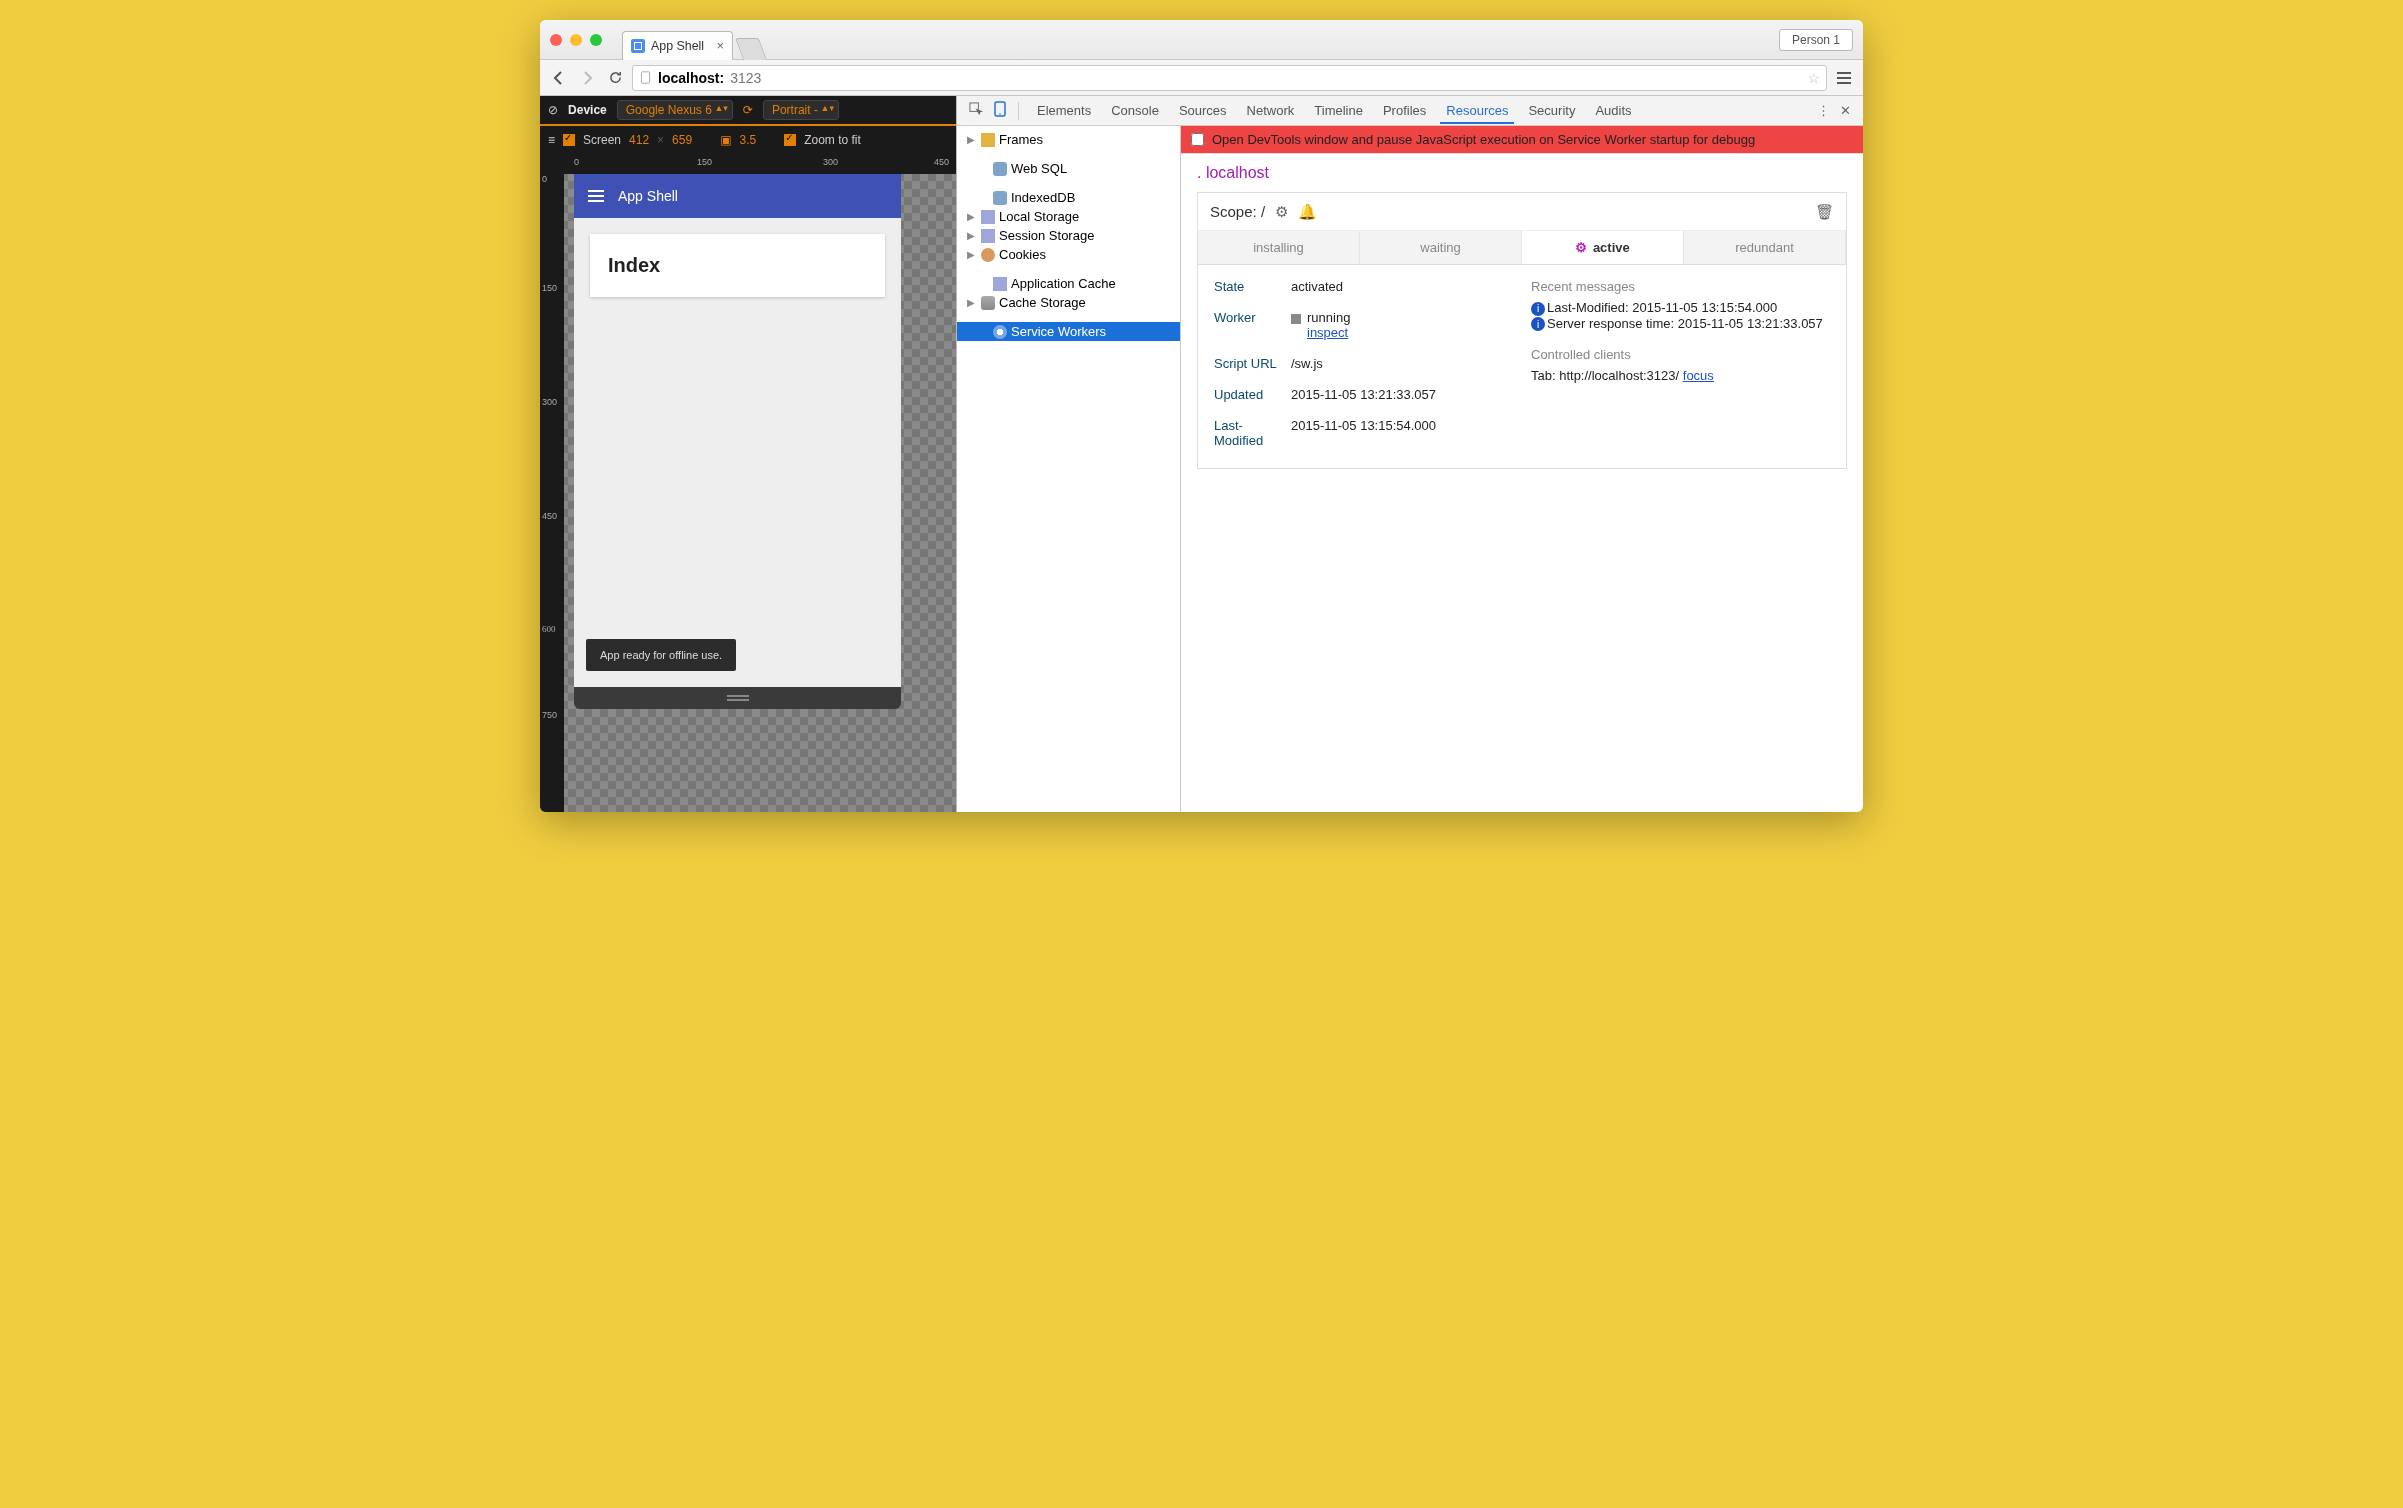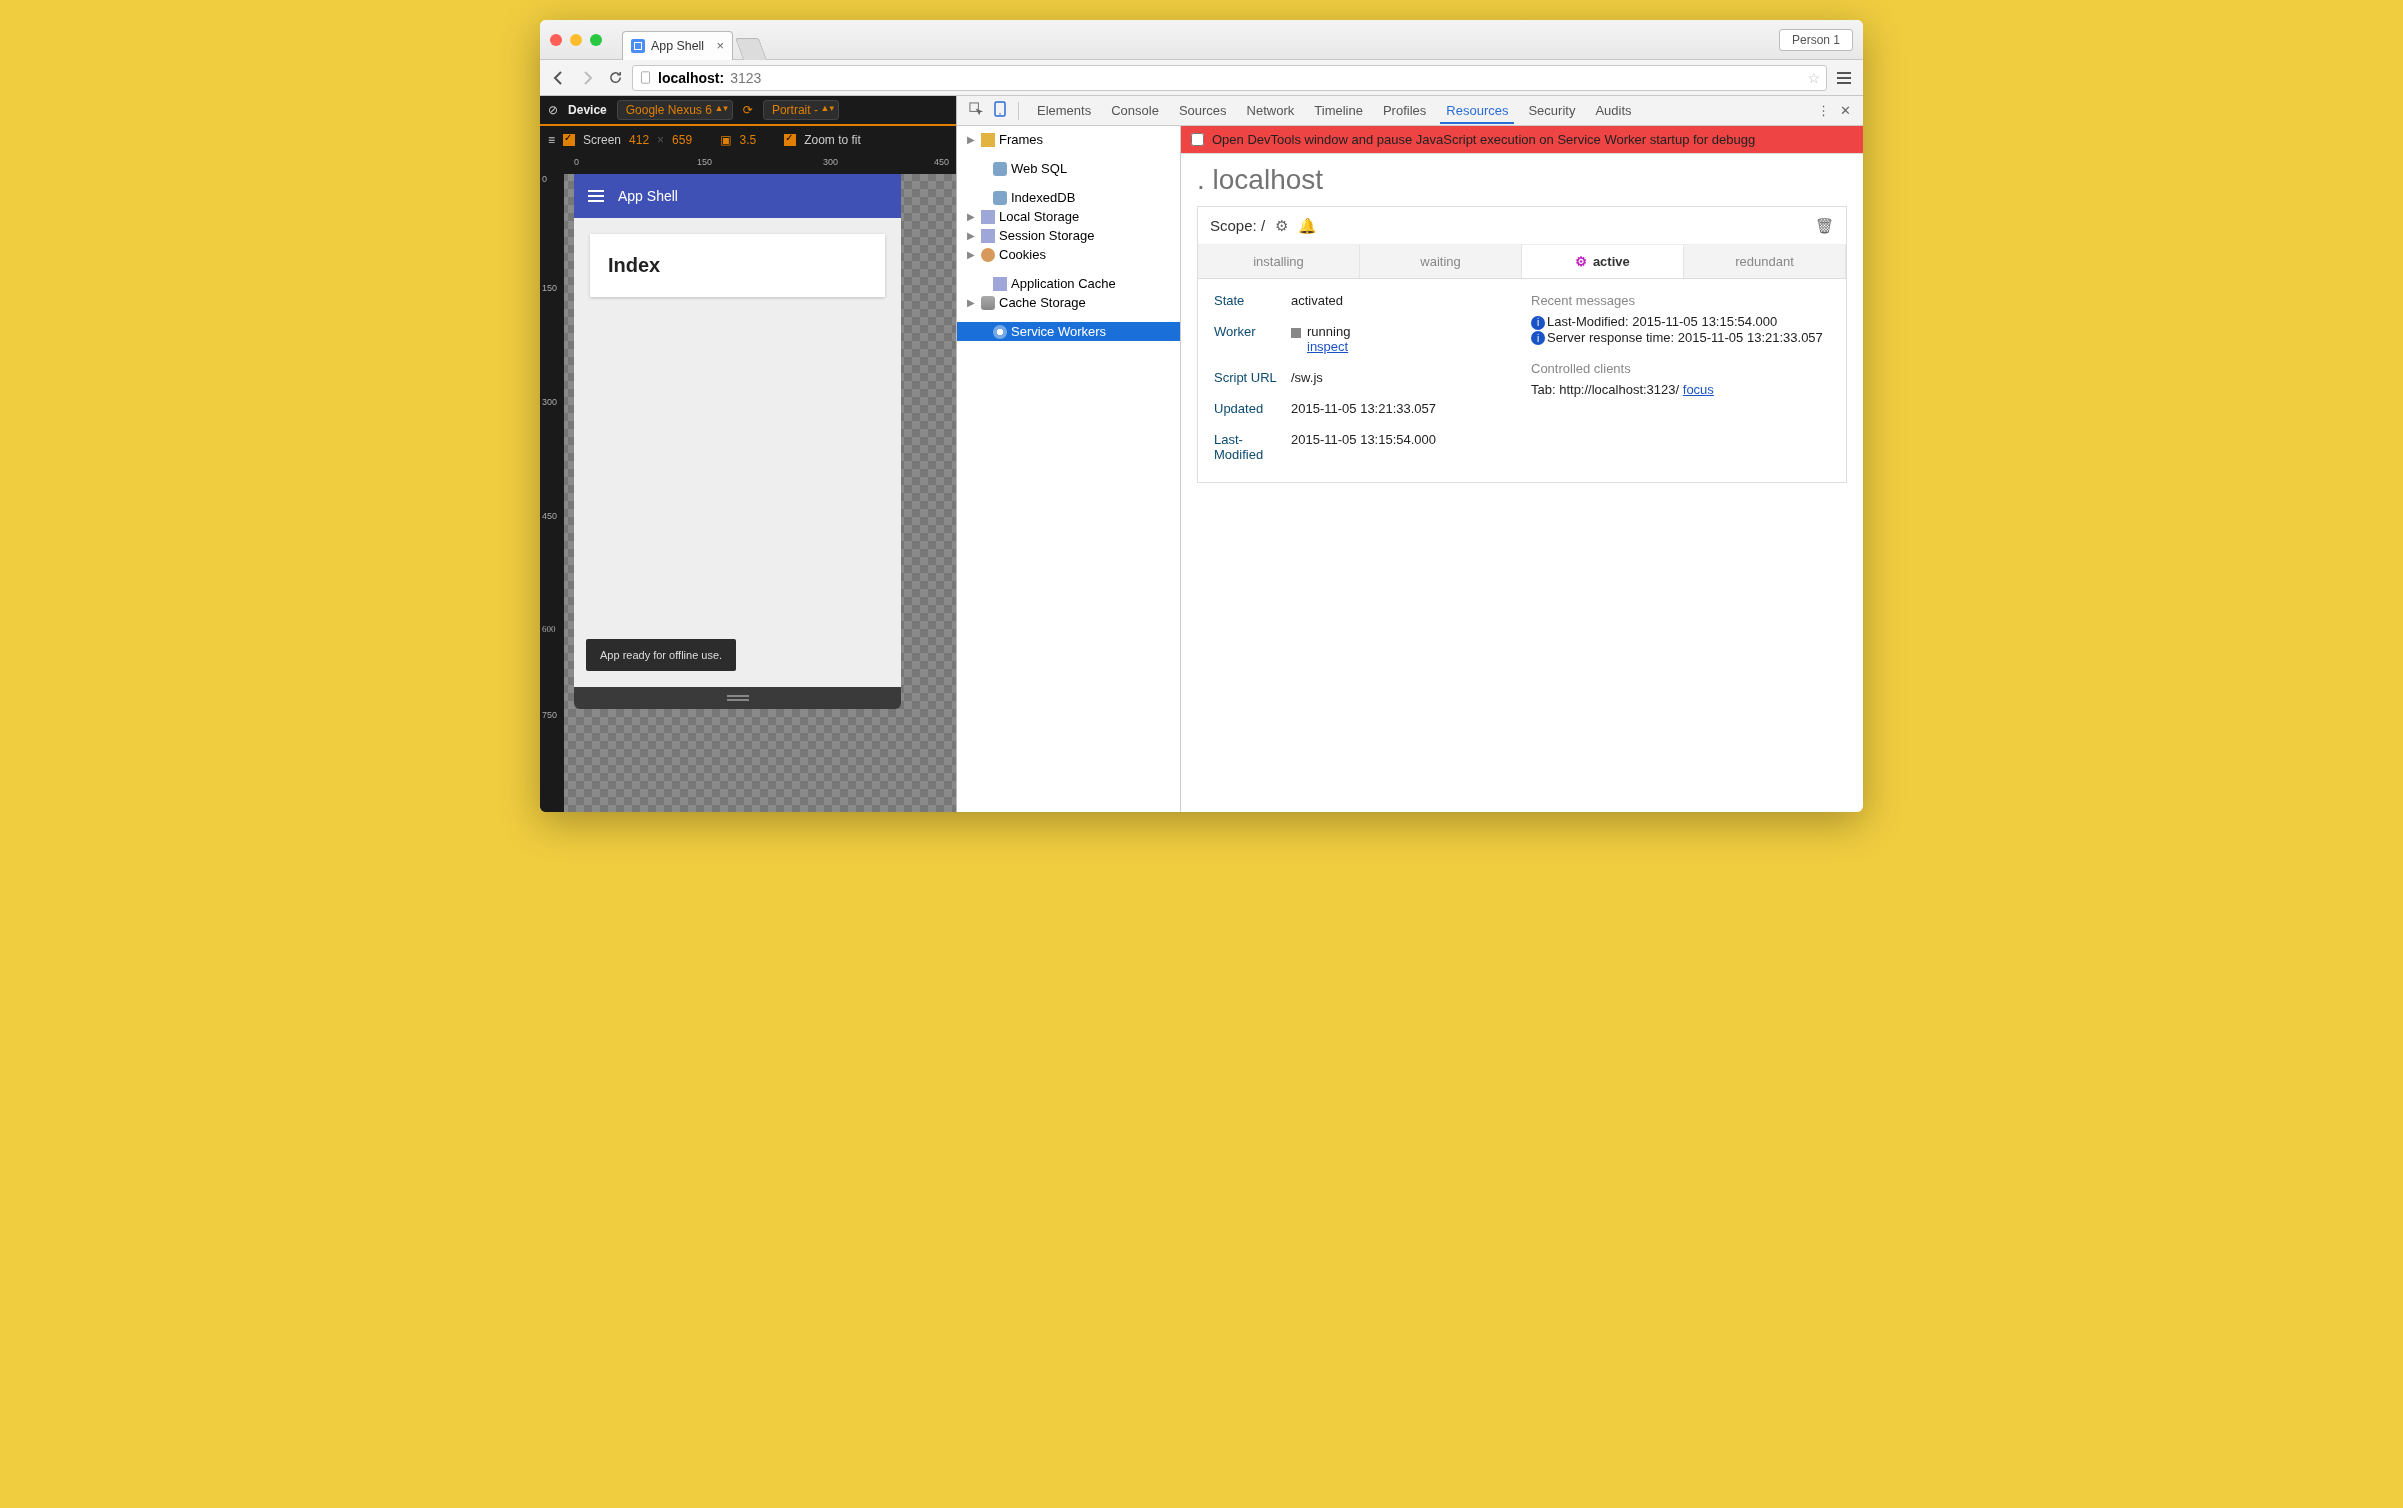--- a/index.html
+++ b/index.html
@@ -78,21 +78,21 @@
   .ticon.db{background:linear-gradient(#7fa4c9,#7fa4c9);border-radius:3px;}
   .ticon.grid{background:#9fa7d8;}
   .ticon.cookie{background:#d89a5a;border-radius:50%;}
   .ticon.cache{background:linear-gradient(#aaa,#888);border-radius:3px;}
   .ticon.gear{background:radial-gradient(circle,#444 30%,transparent 32%),#777;border-radius:50%;}
   .tree .row.sel .ticon.gear{background:radial-gradient(circle,#fff 30%,transparent 32%),rgba(255,255,255,.4);}
   
   .dt-main{flex:1;display:flex;flex-direction:column;overflow:hidden;}
   .dt-option{height:28px;border-bottom:1px solid #ddd;display:flex;align-items:center;padding:0 10px;gap:8px;font-size:13px;color:#222;background:#ef4444;}
   .dt-option input{margin:0;}
-  .sw-head{padding:10px 16px 4px;font-size:28px;color:#737373;}
+  .sw-head{padding:10px 16px 4px;font-size:16px;color:#a21caf;}
   .sw-box{margin:6px 16px 0;border:1px solid #ddd;border-radius:0;background:#fff;}
   .sw-scope{height:38px;border-bottom:1px solid #eee;display:flex;align-items:center;padding:0 12px;gap:10px;font-size:15px;}
   .sw-scope .label{color:#333;}
   .sw-scope .icns{display:flex;gap:10px;color:#666;}
   .sw-scope .spacer{flex:1;}
   .sw-tabs{height:34px;display:flex;border-bottom:1px solid #ddd;font-size:13px;}
   .sw-tab{flex:1;display:flex;align-items:center;justify-content:center;gap:6px;color:#888;background:#f3f3f3;border-right:1px solid #e4e4e4;}
   .sw-tab.active{background:#fff;color:#333;font-weight:600;}
   .sw-tab.active .gear{color:#c020c0;}
   .sw-content{display:flex;padding:14px 16px 20px;gap:20px;font-size:13px;color:#222;}

